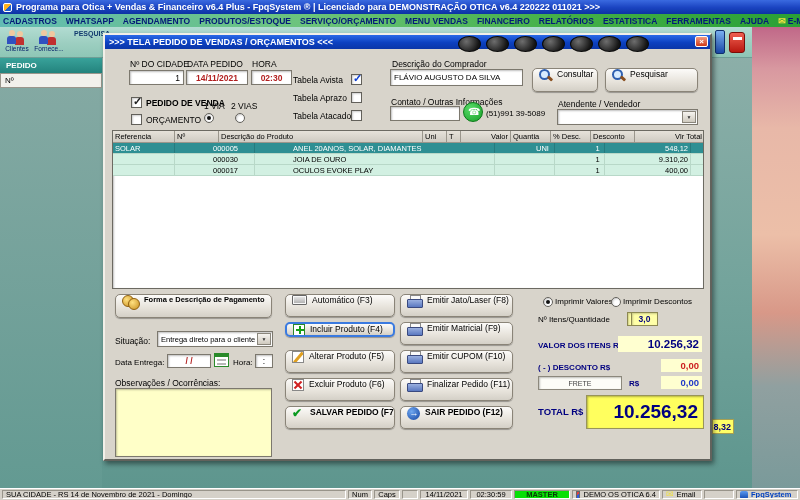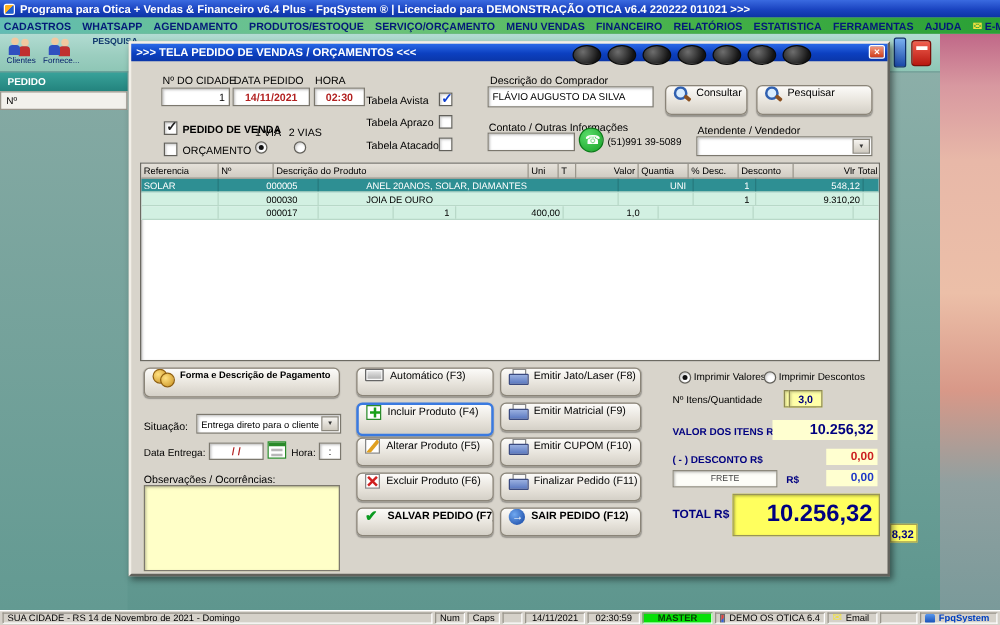--- a/index.html
+++ b/index.html
@@ -337,20 +337,21 @@
           <span class="tc tr-c" style="width:14px">1</span>
           <span class="tc tr-r" style="width:50px">9.310,20</span>
           <span class="tc tr-c" style="width:40px">1,0</span>
           <span class="tc" style="width:40px"></span>
           <span class="tc" style="width:44px"></span>
           <span class="tc tr-r" style="width:70px">9.310,20</span>
         </div>
         <div class="trow tbodyrow">
           <span class="tc" style="width:62px"></span>
           <span class="tc" style="width:44px">000017</span>
+          <span class="tc" style="width:204px">OCULOS EVOKE PLAY</span>
           <span class="tc tr-c" style="width:24px"></span>
           <span class="tc tr-c" style="width:14px">1</span>
           <span class="tc tr-r" style="width:50px">400,00</span>
           <span class="tc tr-c" style="width:40px">1,0</span>
           <span class="tc" style="width:40px"></span>
           <span class="tc" style="width:44px"></span>
           <span class="tc tr-r" style="width:70px">400,00</span>
         </div>
       </div>
 
@@ -371,21 +372,21 @@
       <span class="lbl" style="left:128px;top:309px;font-size:8px">Hora:</span>
       <div class="inp center" style="left:150px;top:305px;width:18px;height:14px">:</div>
 
       <span class="lbl" style="left:10px;top:329px">Observações / Ocorrências:</span>
       <div class="ta" style="left:10px;top:339px;width:157px;height:69px"></div>
 
       <div class="cmd" style="left:180px;top:245px;width:110px;height:23px">
         <span class="icon i-kbd"></span>
         <span>Automático  (F3)</span>
       </div>
-      <div class="cmd focus" style="left:180px;top:273px;width:110px;height:27px">
+      <div class="cmd focus" style="left:180px;top:273px;width:110px;height:15px">
         <span class="icon i-plus"></span>
         <span>Incluir Produto  (F4)</span>
       </div>
       <div class="cmd" style="left:180px;top:301px;width:110px;height:23px">
         <span class="icon i-edit"></span>
         <span>Alterar Produto  (F5)</span>
       </div>
       <div class="cmd" style="left:180px;top:329px;width:110px;height:23px">
         <span class="icon i-del"></span>
         <span>Excluir Produto  (F6)</span>

